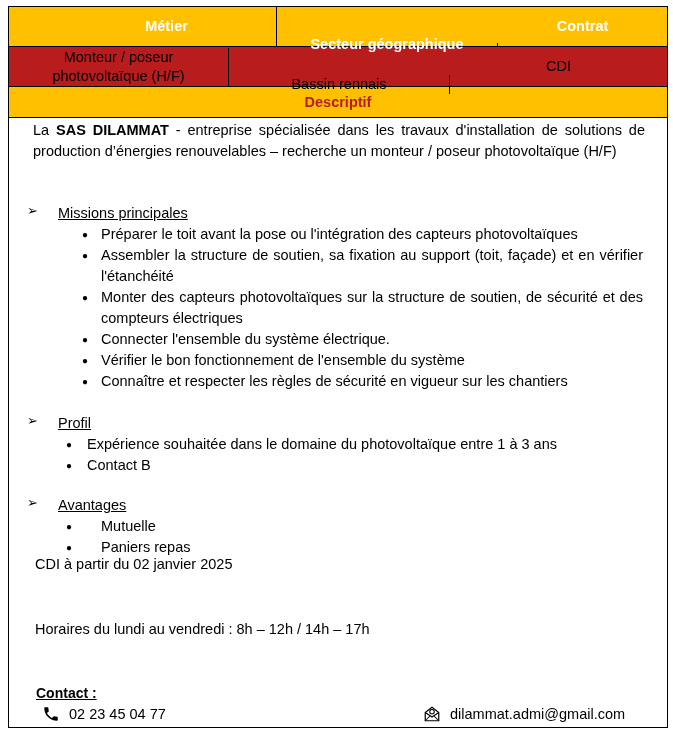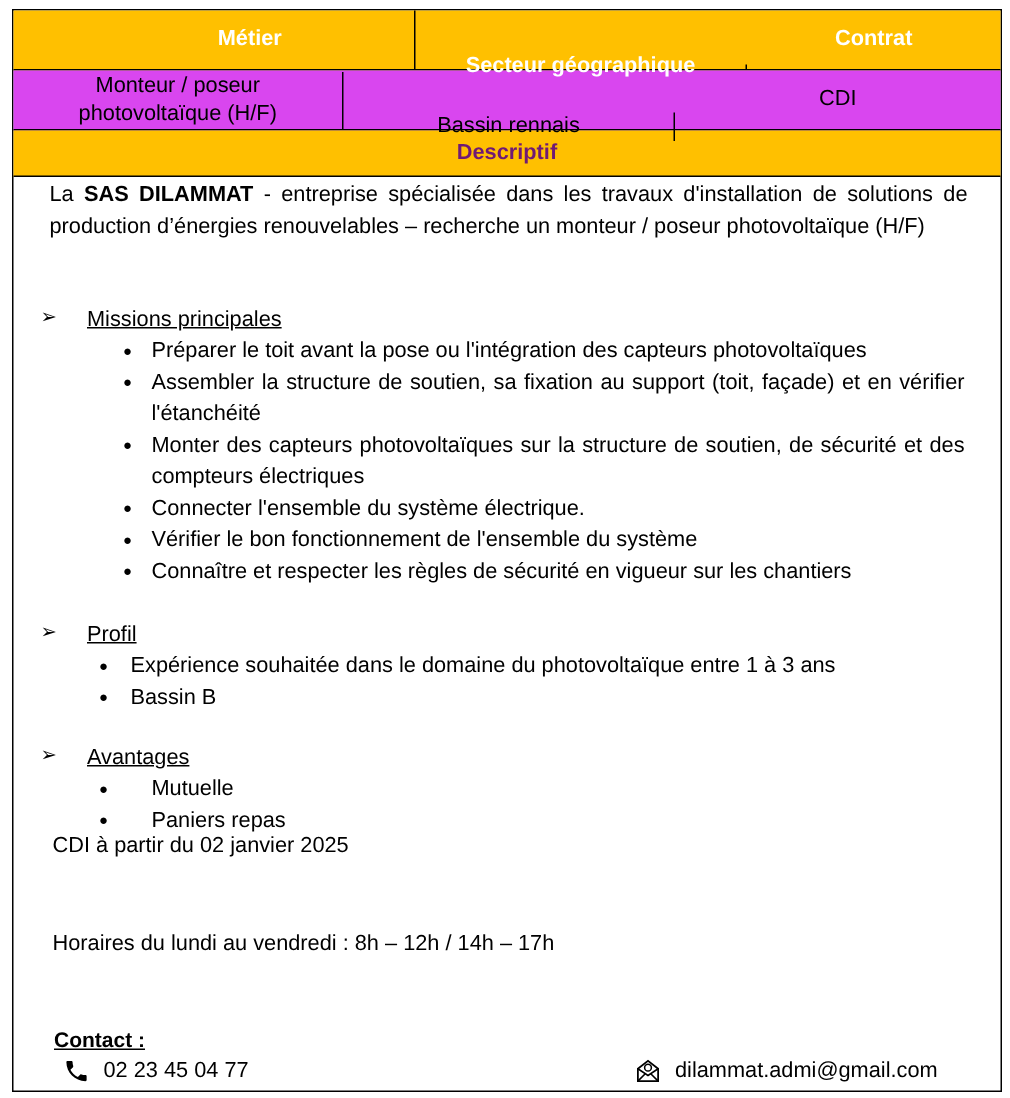--- a/index.html
+++ b/index.html
@@ -5,23 +5,23 @@
   html, body { margin:0; padding:0; background:#fff; }
   body { width:673px; height:732px; position:relative; font-family:"Liberation Sans", sans-serif; color:#000; font-size:14.5px; overflow:hidden; }
   .tbl { position:absolute; left:8px; top:6px; width:660px; border:1px solid #000; box-sizing:border-box; }
   .row { display:flex; box-sizing:border-box; }
   .hdr { background:#FFC000; height:40px; border-bottom:1px solid #000;padding-left:48px; }
   .hdr .cell { color:#fff; font-weight:bold; }
   .cell { display:flex; align-items:center; justify-content:center; text-align:center; box-sizing:border-box; line-height:19px; }
   .c1 { width:220px; border-right:1px solid #000; }
   .c2 { width:221px; border-right:1px solid #000;margin-top:36px; }
   .c3 { flex:1; }
-  .data { height:40px; border-bottom:1px solid #000; background:#d946ef;align-items:center; }
+  .data { height:40px; border-bottom:1px solid #000; background:#b91c1c;align-items:center; }
   .desc-h { height:31px; background:#FFC000; border-bottom:1px solid #000; }
-  .desc-h .cell { width:100%; color:#701a75; font-weight:bold; }
+  .desc-h .cell { width:100%; color:#b91c1c; font-weight:bold; }
   .body { position:relative; height:609px; }
   .intro { position:absolute; left:24px; right:22px; top:2px; line-height:21px; text-align:justify; }
   .sec { position:absolute; left:18px; }
   .arrow { position:absolute; left:0; top:0; font-size:13px; }
   .sec-title { position:absolute; left:31px; top:0; text-decoration:underline; white-space:nowrap; line-height:21px; }
   ul.lst { list-style:none; margin:0; padding:0; position:absolute; }
   ul.lst li { position:relative; line-height:21px; text-align:justify; }
   ul.lst li .dot { position:absolute; font-size:10px; top:0; }
   .plain { position:absolute; left:26px; line-height:21px; white-space:nowrap; }
   .contact-lbl { position:absolute; left:27px; top:567px; font-weight:bold; text-decoration:underline; font-size:14px; }
@@ -63,21 +63,21 @@
       <li><span class="dot" style="left:-19px">●</span><span>Vérifier le bon fonctionnement de l'ensemble du système</span></li>
       <li><span class="dot" style="left:-19px">●</span><span>Connaître et respecter les règles de sécurité en vigueur sur les chantiers</span></li>
     </ul>
 
     <div class="sec" style="top:295px">
       <span class="arrow">➢</span>
       <span class="sec-title">Profil</span>
     </div>
     <ul class="lst" style="left:78px; top:316px">
       <li><span class="dot" style="left:-21px">●</span><span>Expérience souhaitée dans le domaine du photovoltaïque entre 1 à 3 ans</span></li>
-      <li><span class="dot" style="left:-21px">●</span><span>Bassin B</span></li>
+      <li><span class="dot" style="left:-21px">●</span><span>Contact B</span></li>
     </ul>
 
     <div class="sec" style="top:377px">
       <span class="arrow">➢</span>
       <span class="sec-title">Avantages</span>
     </div>
     <ul class="lst" style="left:92px; top:398px">
       <li><span class="dot" style="left:-35px">●</span><span>Mutuelle</span></li>
       <li><span class="dot" style="left:-35px">●</span><span>Paniers repas</span></li>
     </ul>

